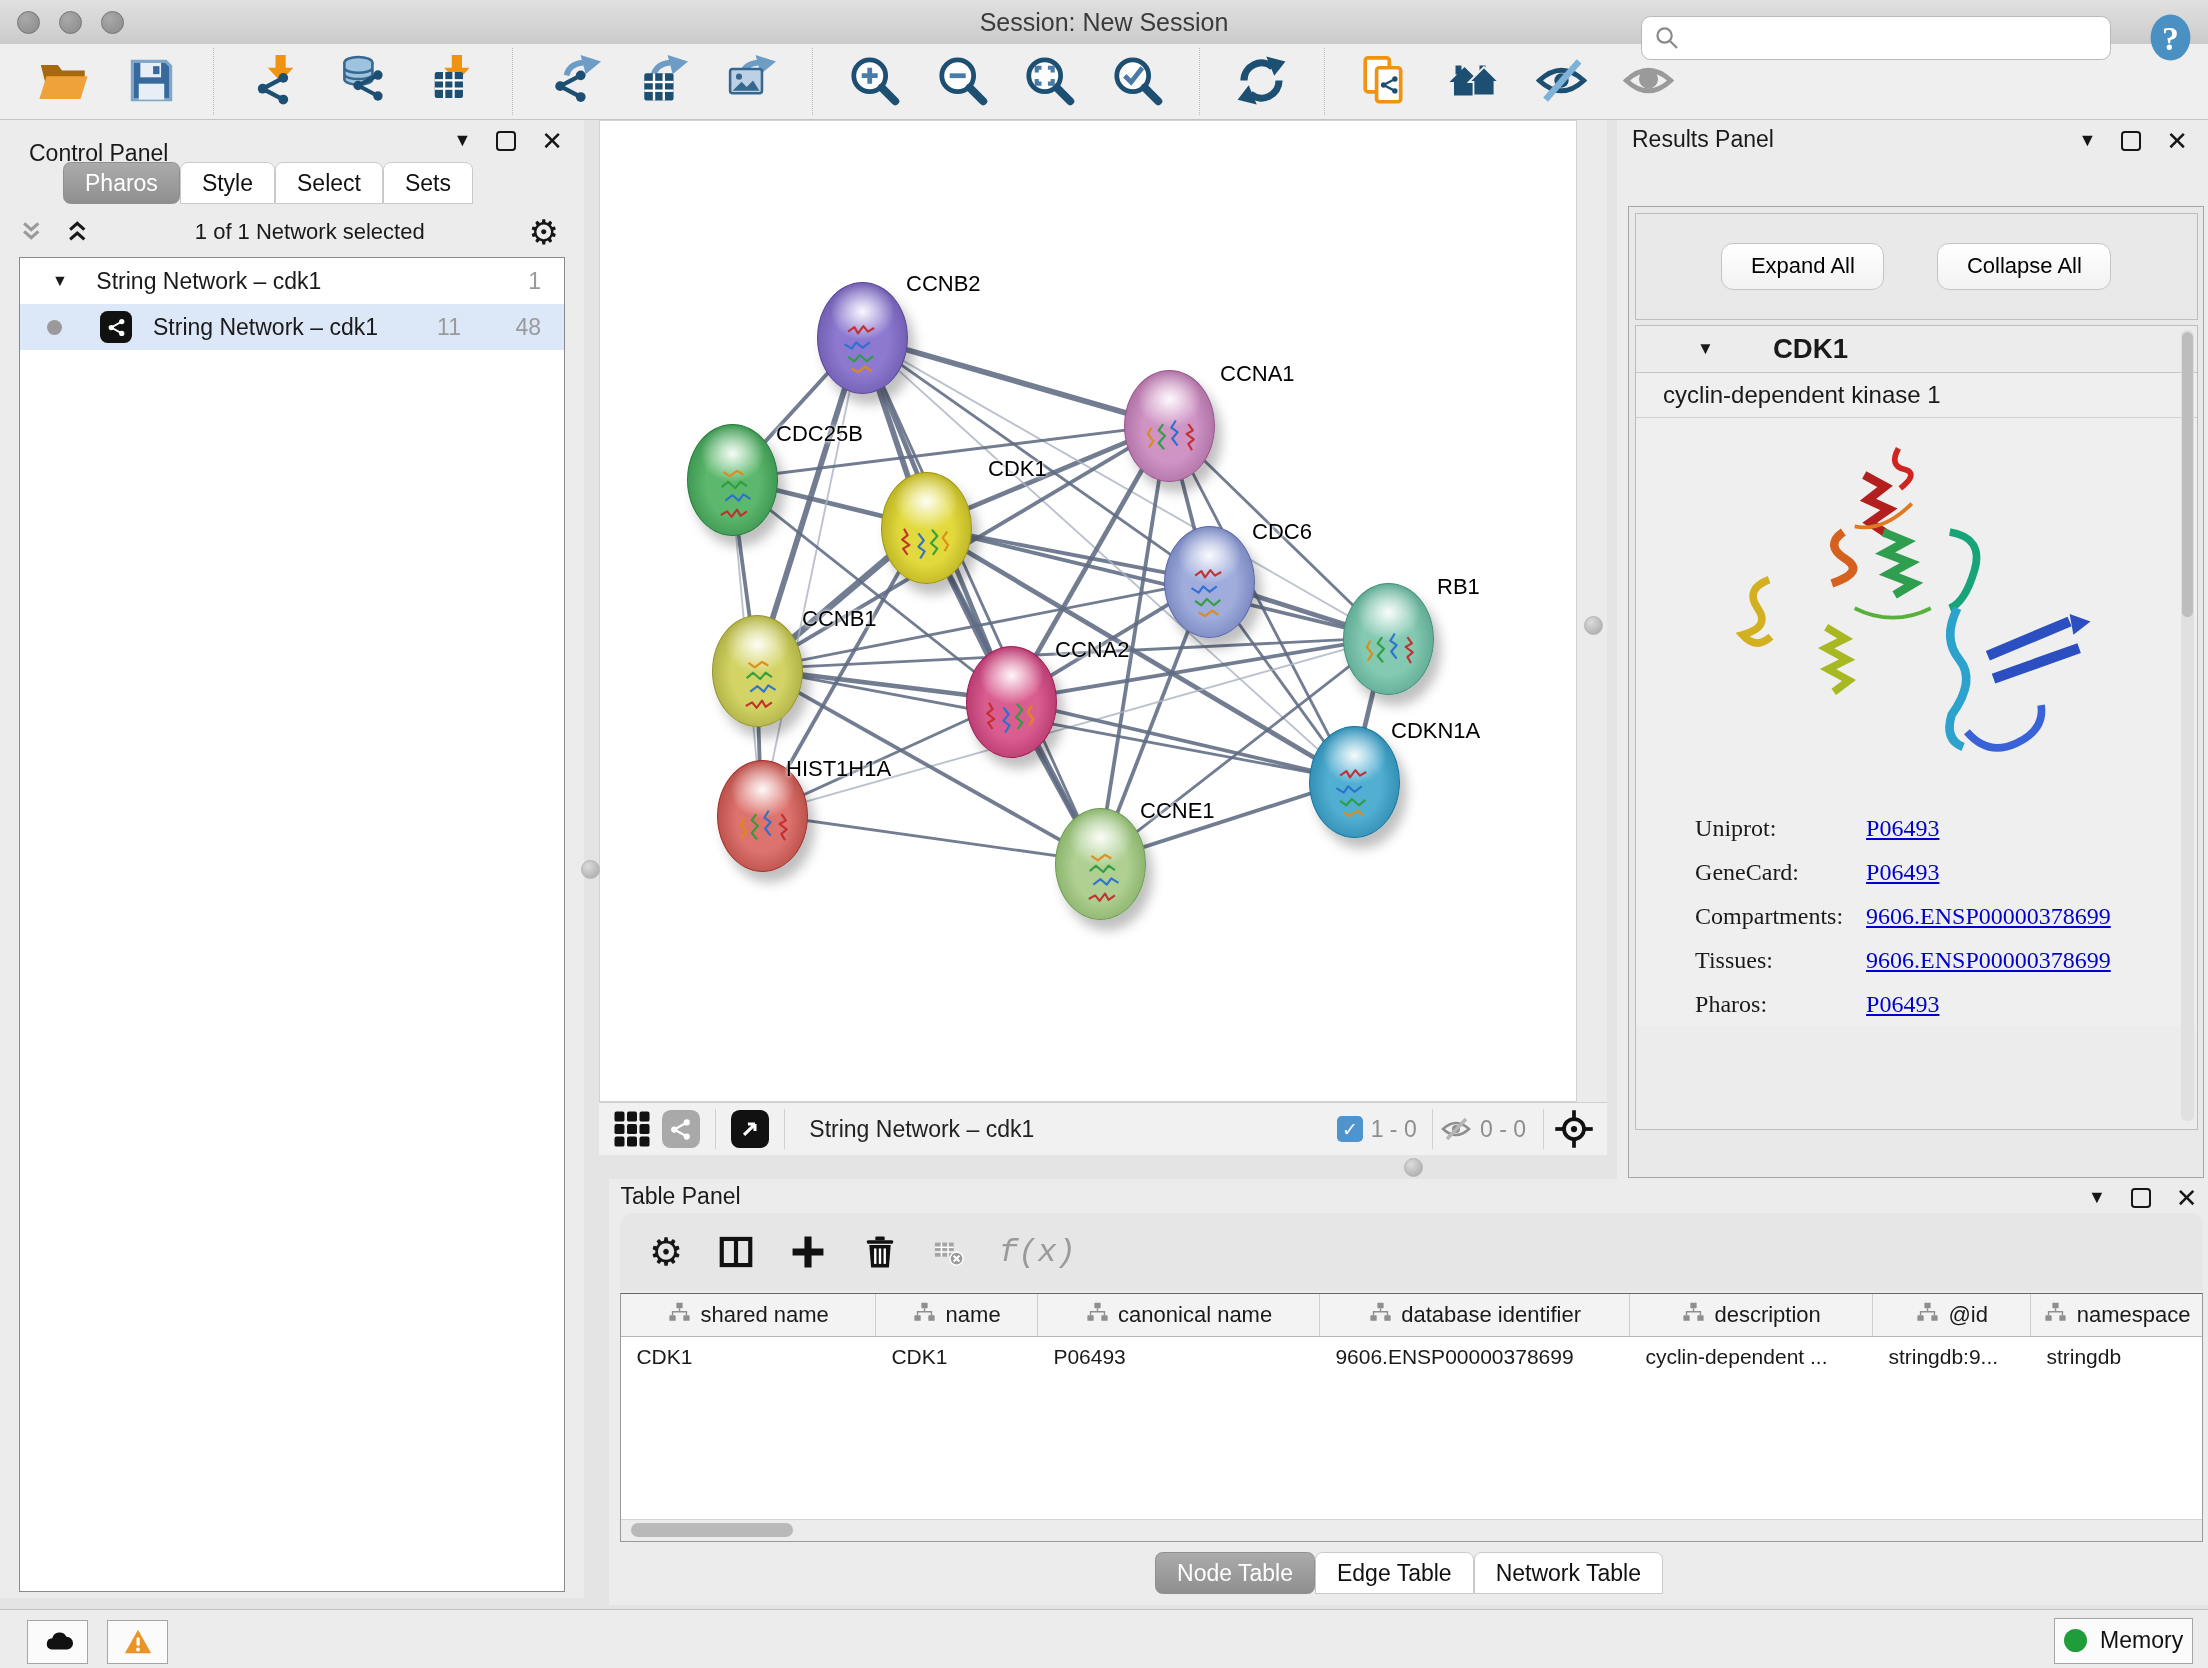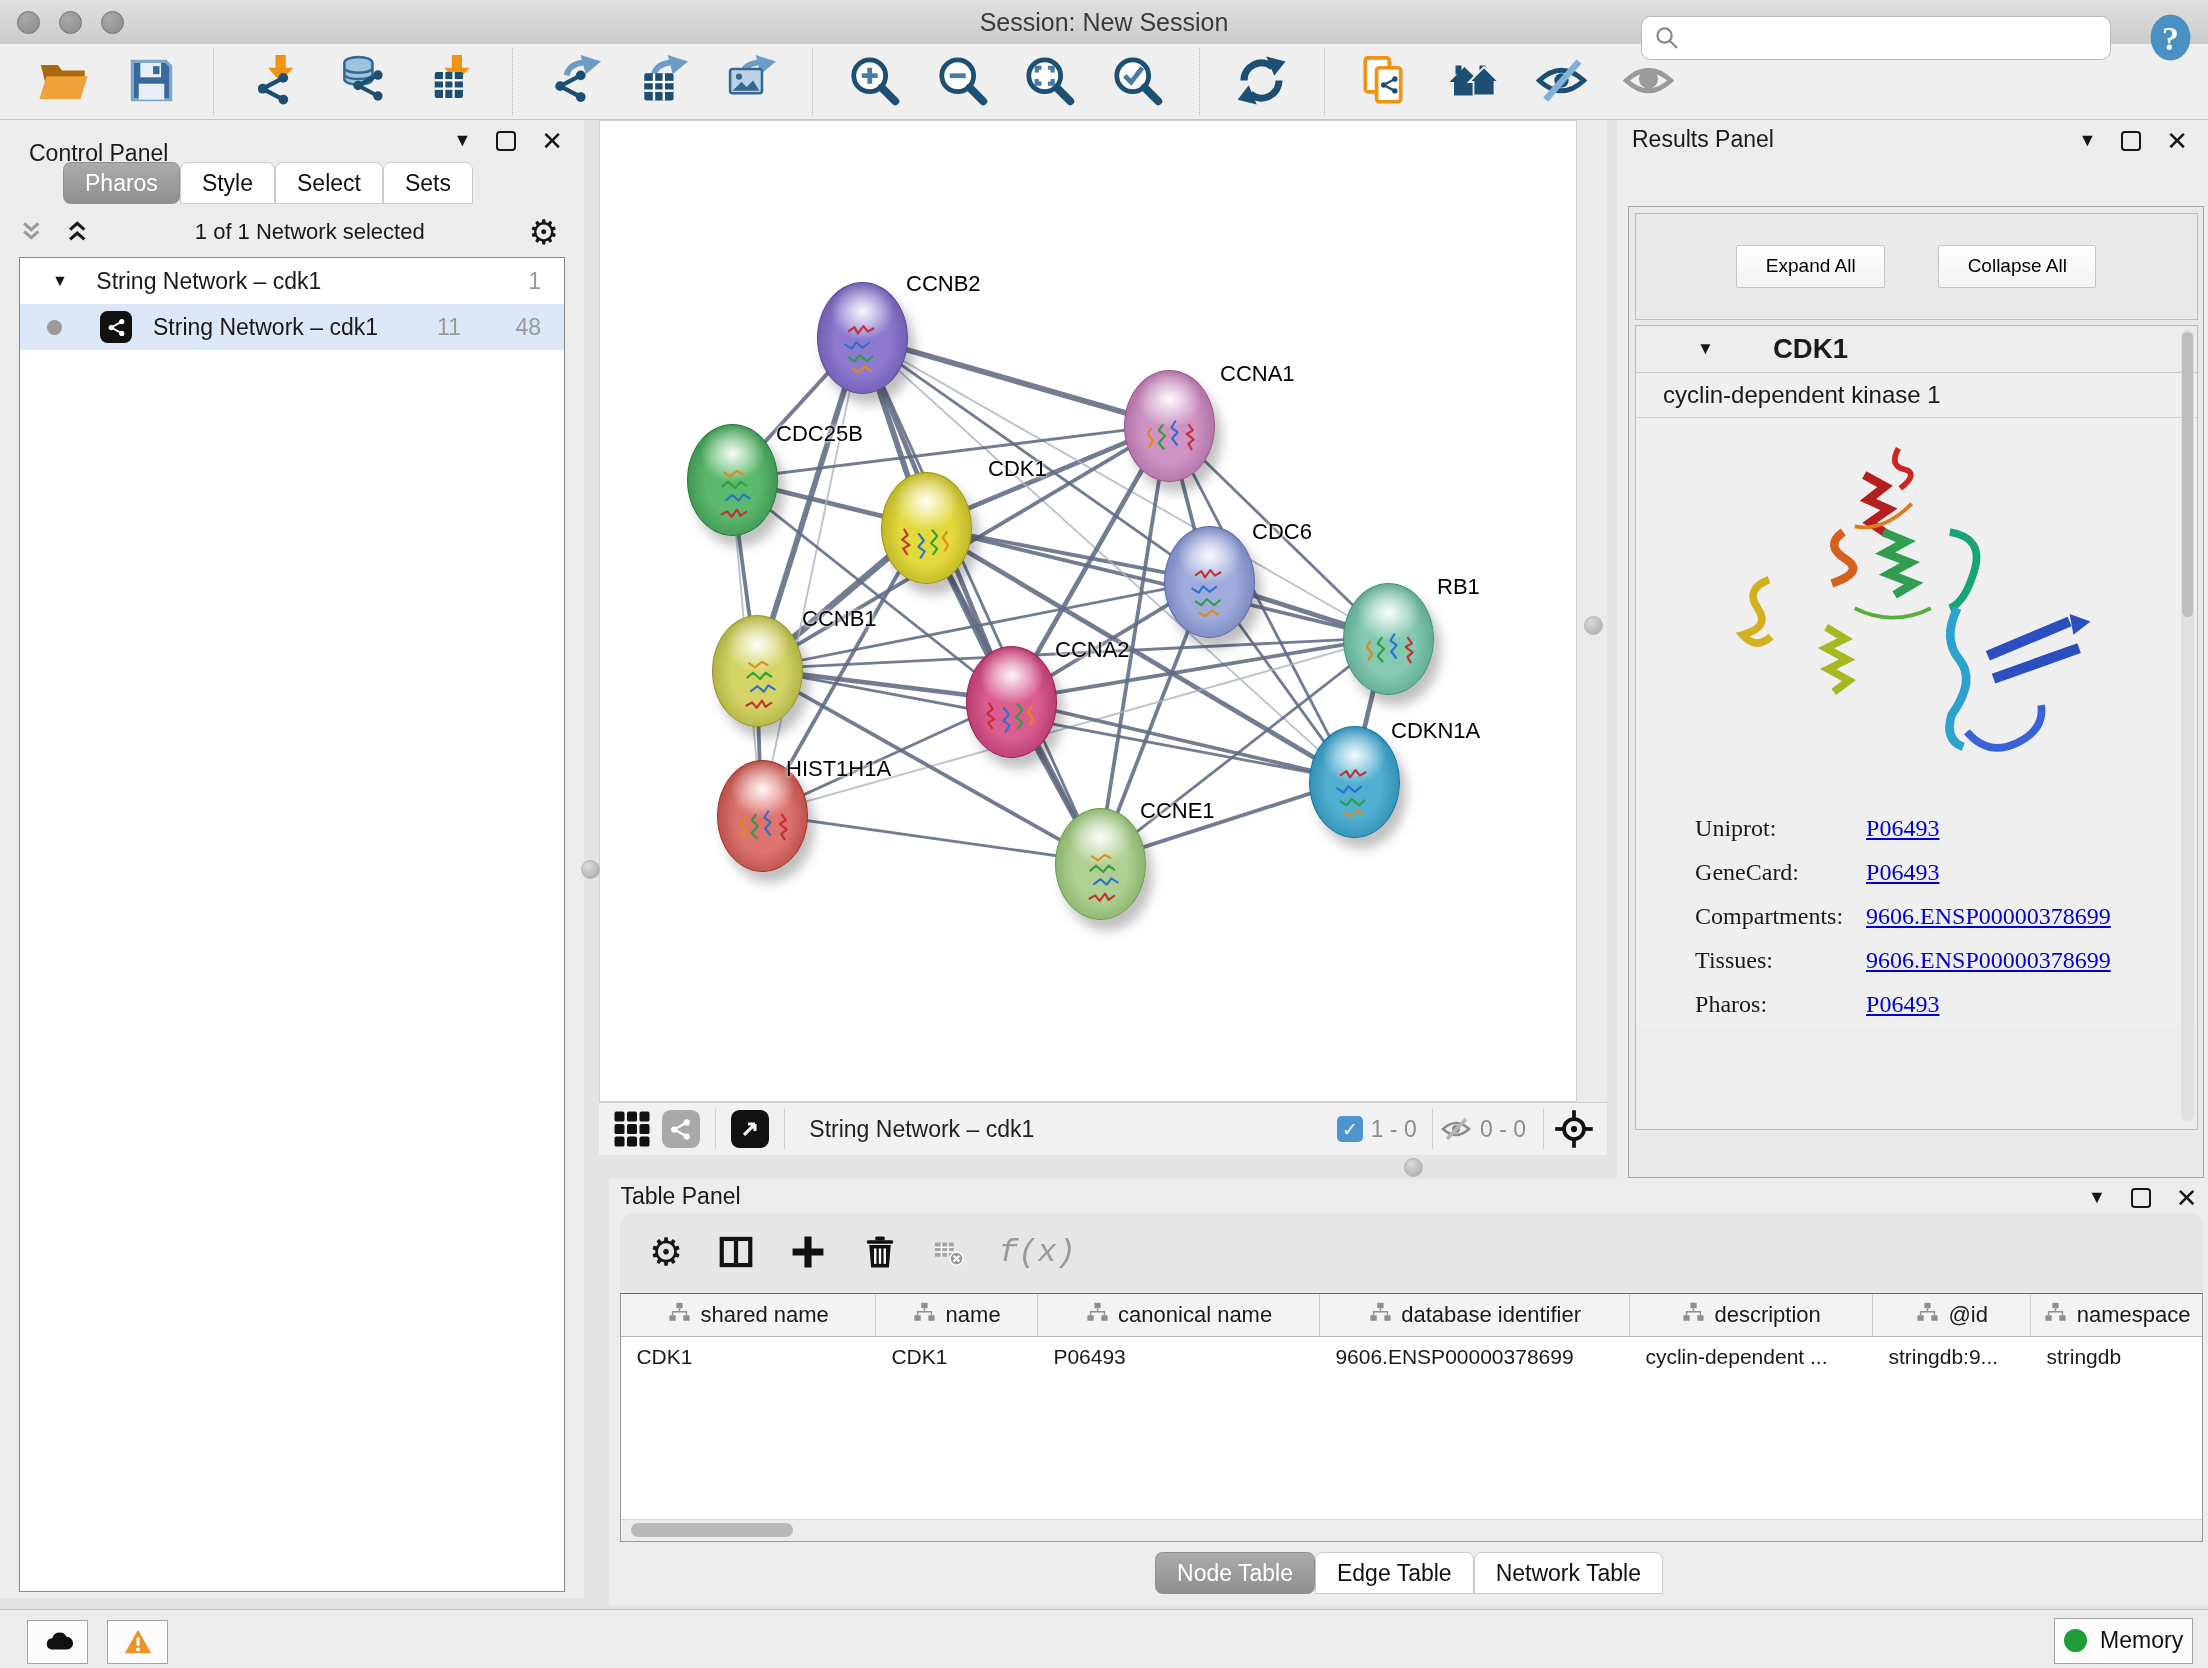--- a/index.html
+++ b/index.html
@@ -78,22 +78,22 @@
   .vt-check{width:26px;height:26px;border-radius:4.8px;background:#4f94cd;color:#fff;font-size:19px;
     display:flex;align-items:center;justify-content:center;font-weight:bold;}
   .knob{position:absolute;width:17px;height:17px;border-radius:50%;
     background:radial-gradient(circle at 35% 30%,#dcdcdc,#a5a5a5);border:1px solid #b5b5b5;}
   
   .results-panel{position:absolute;left:1617px;top:120px;width:592px;height:1060px;background:#ececec;}
   .rp-tab{position:absolute;left:0;right:0;top:38px;display:flex;justify-content:center;}
   .rp-box{position:absolute;left:11.4px;top:86px;width:576px;height:972px;border:1.9px solid #a5a5a5;
     background:#e9e9e9;box-sizing:border-box;padding:5.7px;}
   .rp-buttons{border:1.9px solid #bdbdbd;height:105px;display:flex;align-items:center;justify-content:center;gap:53px;background:#e9e9e9;}
-  .rp-btn{background:linear-gradient(#ffffff,#f2f2f2);border:1px solid #c5c5c5;border-radius:2px;
-    font-size:19px;padding:9.5px 28.5px;cursor:pointer;}
+  .rp-btn{background:linear-gradient(#ffffff,#f2f2f2);border:1px solid #c5c5c5;border-radius:12px;
+    font-size:22px;padding:9.5px 28.5px;cursor:pointer;}
   .rp-content{border:1.9px solid #bdbdbd;margin-top:5.7px;height:805px;background:#ececec;position:relative;box-sizing:border-box;}
   .rp-gene-row{height:46px;display:flex;align-items:center;border-bottom:1.9px solid #c6c6c6;}
   .rp-gene-tri{margin-left:61px;font-size:17px;}
   .rp-gene-name{font-size:27.6px;font-weight:bold;margin-left:59px;}
   .rp-desc{height:44px;display:flex;align-items:center;border-bottom:1.9px solid #d2d2d2;font-size:24px;padding-left:27px;background:#efefef;}
   .rp-protein{display:flex;justify-content:center;background:#efefef;}
   .rp-cross{font-family:"Liberation Serif","DejaVu Serif",serif;background:#efefef;padding-left:38px;}
   .rp-cross h3{font-size:26px;margin:3.8px 0 9.5px 0;}
   .cross-row{display:flex;font-size:24px;line-height:44px;}
   .cross-label{width:171px;margin-left:21px;}

